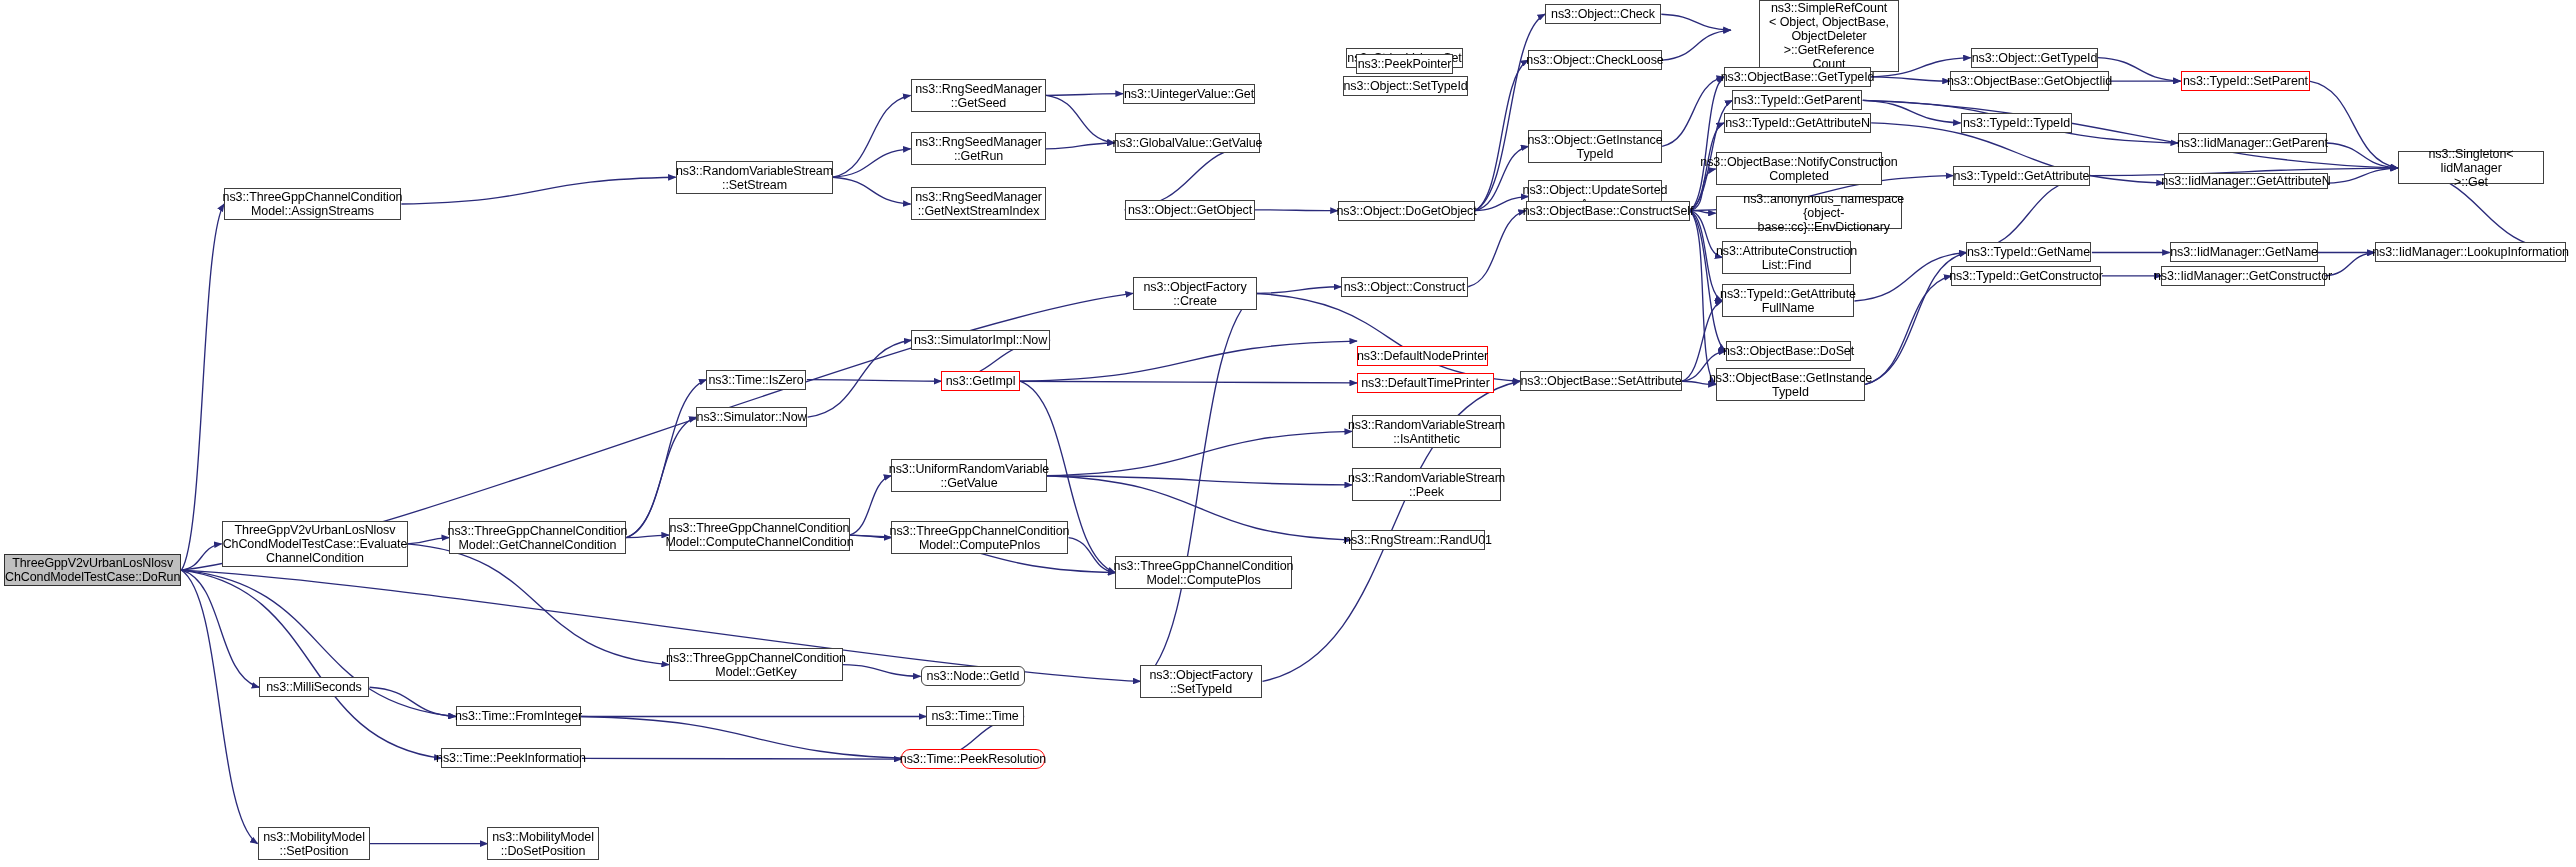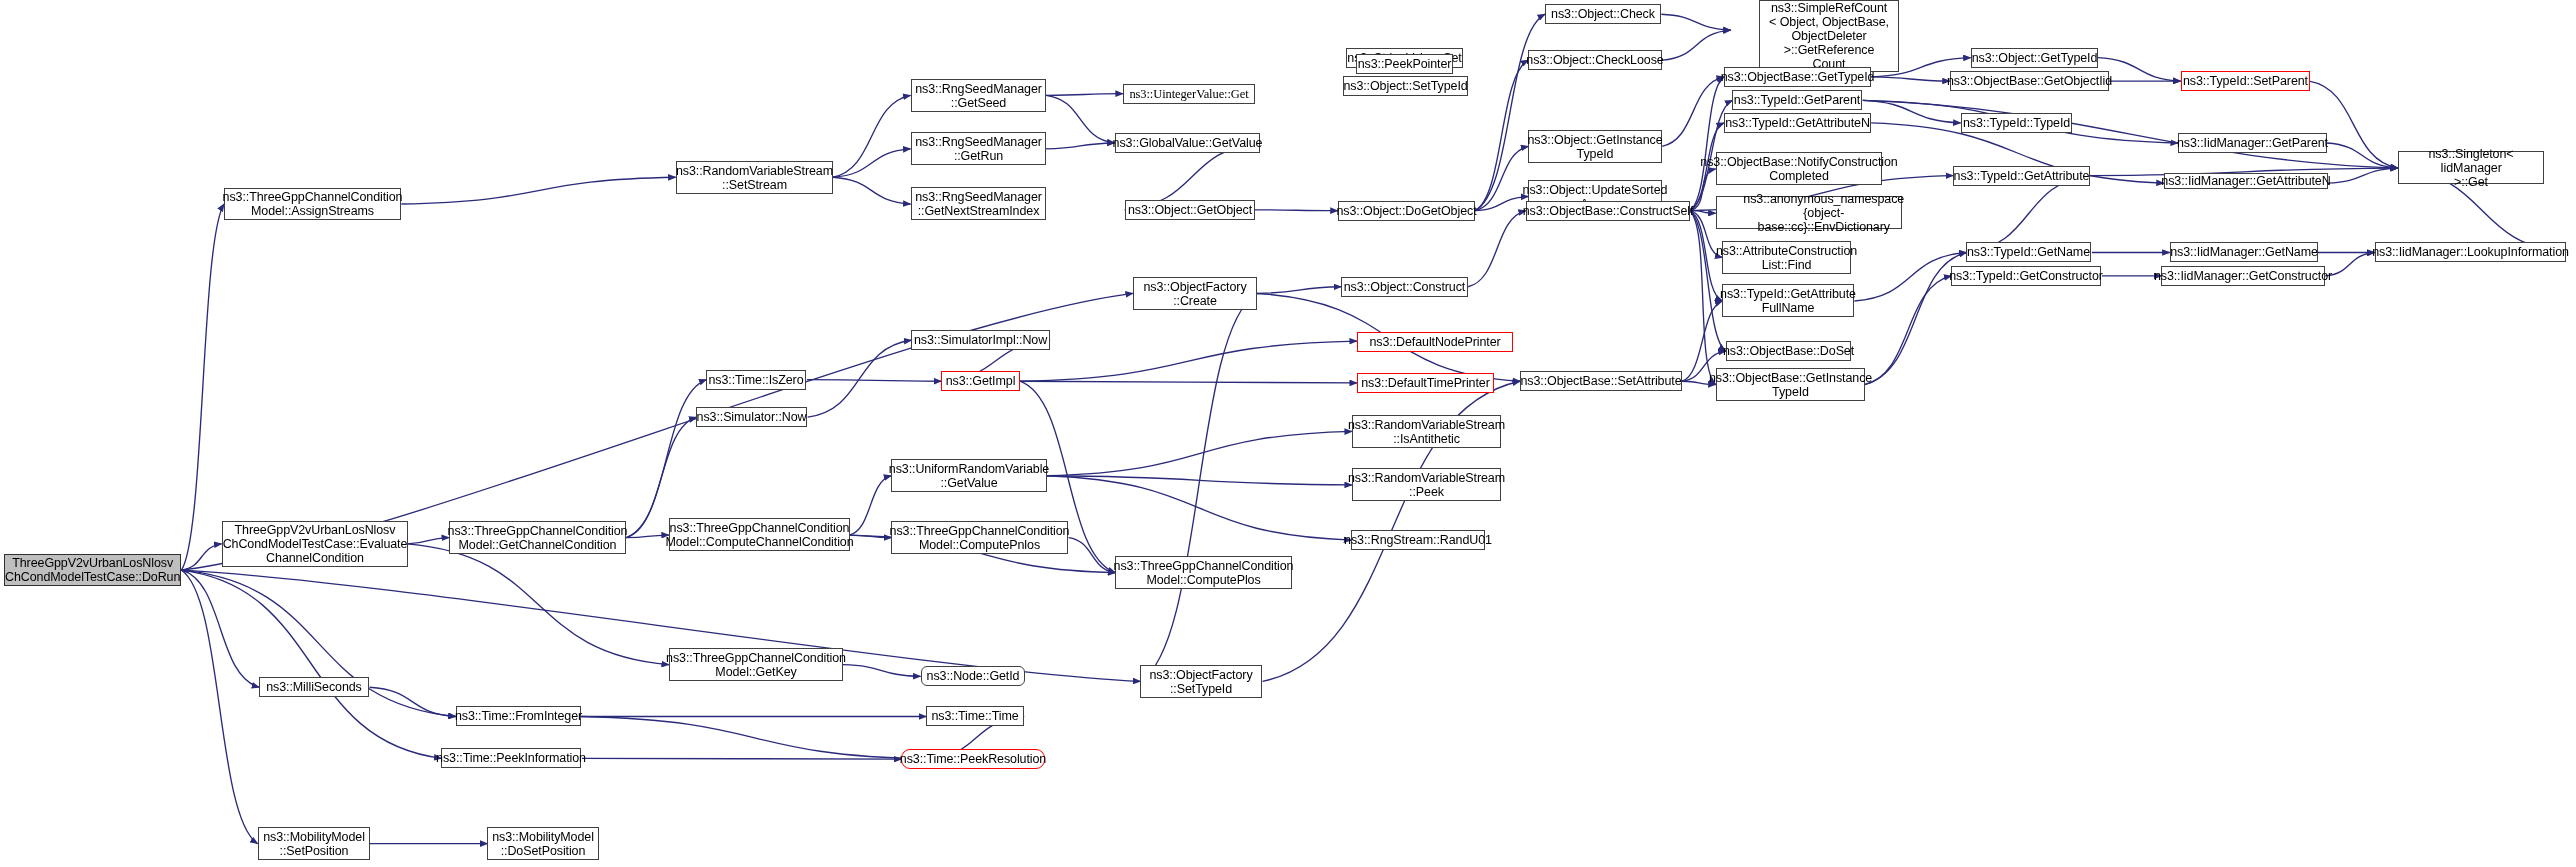--- a/index.html
+++ b/index.html
@@ -167,30 +167,30 @@
     <div class="node" style="left: 669px; top: 648px; width: 174px; height: 33px;">ns3::ThreeGppChannelCondition
 Model::GetKey</div>
     <div class="node" style="left: 487px; top: 827px; width: 112px; height: 33px;">ns3::MobilityModel
 ::DoSetPosition</div>
     <div class="node" style="left: 911px; top: 79px; width: 135px; height: 33px;">ns3::RngSeedManager
 ::GetSeed</div>
     <div class="node" style="left: 911px; top: 132px; width: 135px; height: 33px;">ns3::RngSeedManager
 ::GetRun</div>
     <div class="node" style="left: 911px; top: 187px; width: 135px; height: 33px;">ns3::RngSeedManager
 ::GetNextStreamIndex</div>
-    <div class="node" style="left: 1123px; top: 84px; width: 132px; height: 20px; font-family: Liberation Serif, serif;">ns3::UintegerValue::Get</div>
+    <div class="node" style="left: 1123px; top: 84px; width: 132px; height: 20px;">ns3::UintegerValue::Get</div>
     <div class="node" style="left: 1115px; top: 133px; width: 145px; height: 20px;">ns3::GlobalValue::GetValue</div>
     <div class="node" style="left: 1125px; top: 200px; width: 130px; height: 20px;">ns3::Object::GetObject</div>
     <div class="node" style="left: 1133px; top: 277px; width: 124px; height: 33px;">ns3::ObjectFactory
 ::Create</div>
     <div class="node" style="left: 911px; top: 330px; width: 139px; height: 20px;">ns3::SimulatorImpl::Now</div>
     <div class="node red" style="left: 941px; top: 371px; width: 79px; height: 20px;">ns3::GetImpl</div>
     <div class="node" style="left: 706px; top: 370px; width: 100px; height: 20px;">ns3::Time::IsZero</div>
     <div class="node" style="left: 696px; top: 407px; width: 111px; height: 20px;">ns3::Simulator::Now</div>
-    <div class="node red" style="left: 1357px; top: 332px; width: 156px; height: 20px;">ns3::DefaultNodePrinter</div>
+    <div class="node red" style="left: 1357px; top: 346px; width: 131px; height: 20px;">ns3::DefaultNodePrinter</div>
     <div class="node red" style="left: 1357px; top: 373px; width: 137px; height: 20px;">ns3::DefaultTimePrinter</div>
     <div class="node" style="left: 1352px; top: 415px; width: 149px; height: 33px;">ns3::RandomVariableStream
 ::IsAntithetic</div>
     <div class="node" style="left: 1352px; top: 468px; width: 149px; height: 33px;">ns3::RandomVariableStream
 ::Peek</div>
     <div class="node" style="left: 891px; top: 459px; width: 156px; height: 33px;">ns3::UniformRandomVariable
 ::GetValue</div>
     <div class="node" style="left: 669px; top: 518px; width: 181px; height: 33px;">ns3::ThreeGppChannelCondition
 Model::ComputeChannelCondition</div>
     <div class="node" style="left: 891px; top: 521px; width: 177px; height: 33px;">ns3::ThreeGppChannelCondition

